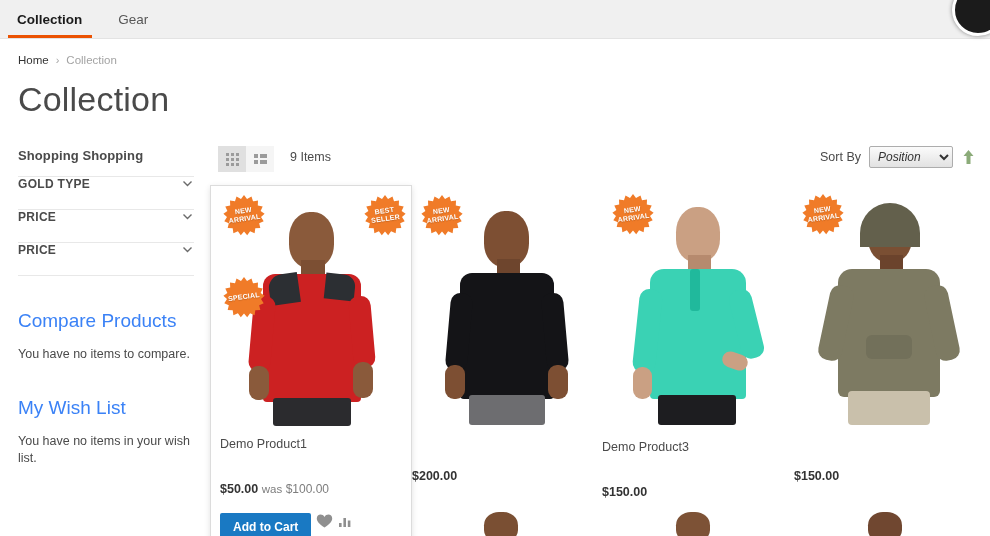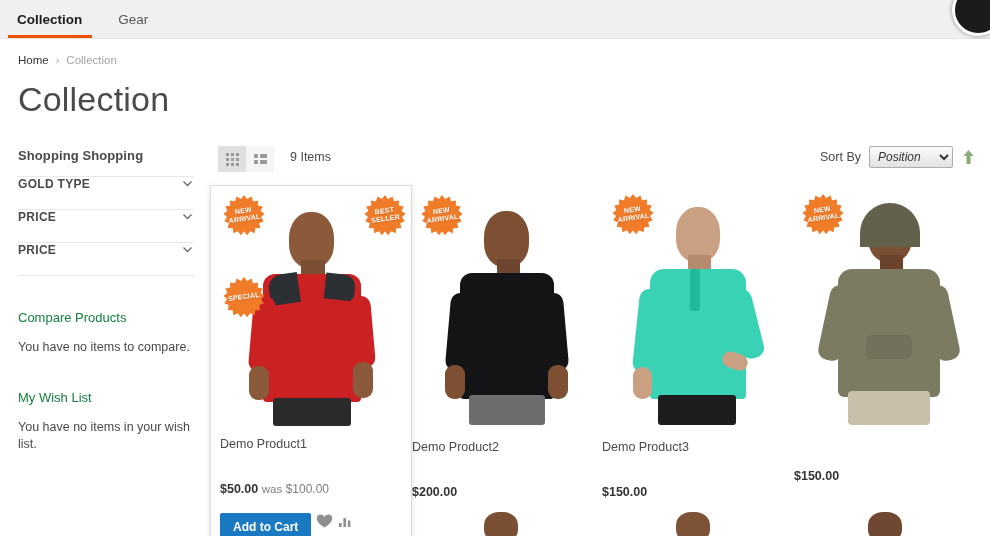--- a/index.html
+++ b/index.html
@@ -56,21 +56,21 @@
   .filter-row{
     border-bottom:1px solid #e8e8e8;height:32px;
     display:flex;align-items:flex-start;justify-content:space-between;cursor:pointer;
   }
   .filter-row .lbl{font-size:12px;font-weight:bold;color:#4a4a4a;letter-spacing:.3px;}
   .chev{width:13px;height:13px;display:block;}
   .chev svg{display:block;}
 
   .side-block{margin-top:34px;}
   .side-block .blk-title{
-    font-size:13px;font-weight:300;color:#15803d;margin-bottom:14px;
+    font-size:19px;font-weight:300;color:#3b82f6;margin-bottom:14px;
   }
   .side-block .blk-text{font-size:12.5px;color:#4a4a4a;line-height:17px;}
 
   
   .toolbar{position:absolute;left:218px;top:146px;right:14px;height:30px;}
   .view-modes{position:absolute;left:0;top:0;display:flex;}
   .vm{
     width:28px;height:26px;display:flex;align-items:center;justify-content:center;
     background:#f5f5f5;cursor:pointer;
   }
@@ -351,21 +351,20 @@
               <div class="m-legs" style="left:57px;top:210px;width:76px;height:30px;background:#6d6d70;border-radius:3px;"></div>
             </div>
             <div class="badge" style="left:9px;top:9px;">
               <svg width="42" height="42" viewBox="0 0 42 42">
                   <path d="M21 1 L24 5 L28.5 2.6 L30 7.3 L35 6.6 L34.8 11.6 L39.7 12.5 L37.6 17 L41.6 19.8 L38 23 L40.7 27.2 L36.2 29.2 L37.3 34.1 L32.3 34.3 L31.6 39.3 L27.1 37.3 L24.2 41.3 L21 37.6 L17.8 41.3 L14.9 37.3 L10.4 39.3 L9.7 34.3 L4.7 34.1 L5.8 29.2 L1.3 27.2 L4 23 L0.4 19.8 L4.4 17 L2.3 12.5 L7.2 11.6 L7 6.6 L12 7.3 L13.5 2.6 L18 5 Z" fill="#f07b28"></path>
                 </svg>
               <span>NEW ARRIVAL</span>
             </div>
           </div>
           <div class="info-plain">
-            <div class="p-name">Demo Product2</div>
             <div class="p-price">
               <span>$200.00</span>
             </div>
           </div>
         </div>
       </div>
 
       <div class="cell c2">
         <div class="card">
           <div class="ph pn">

